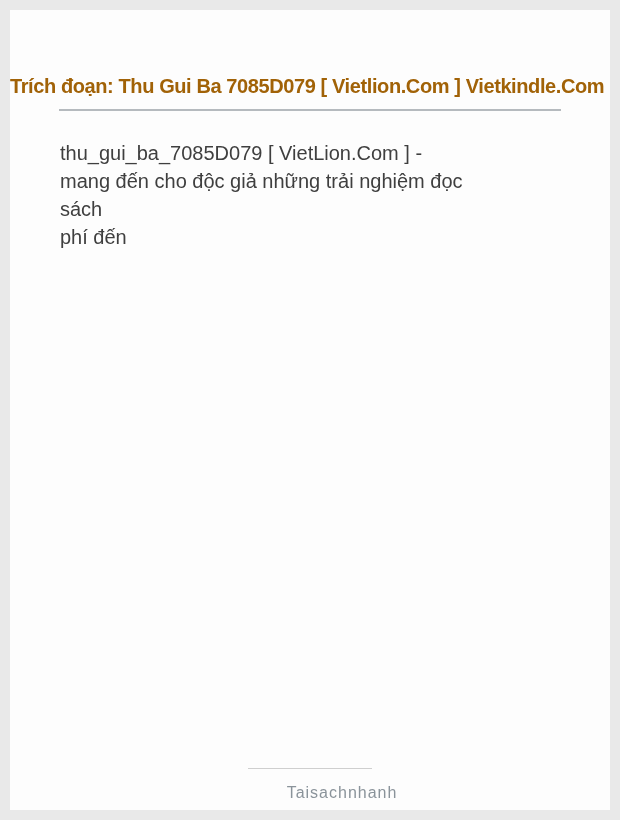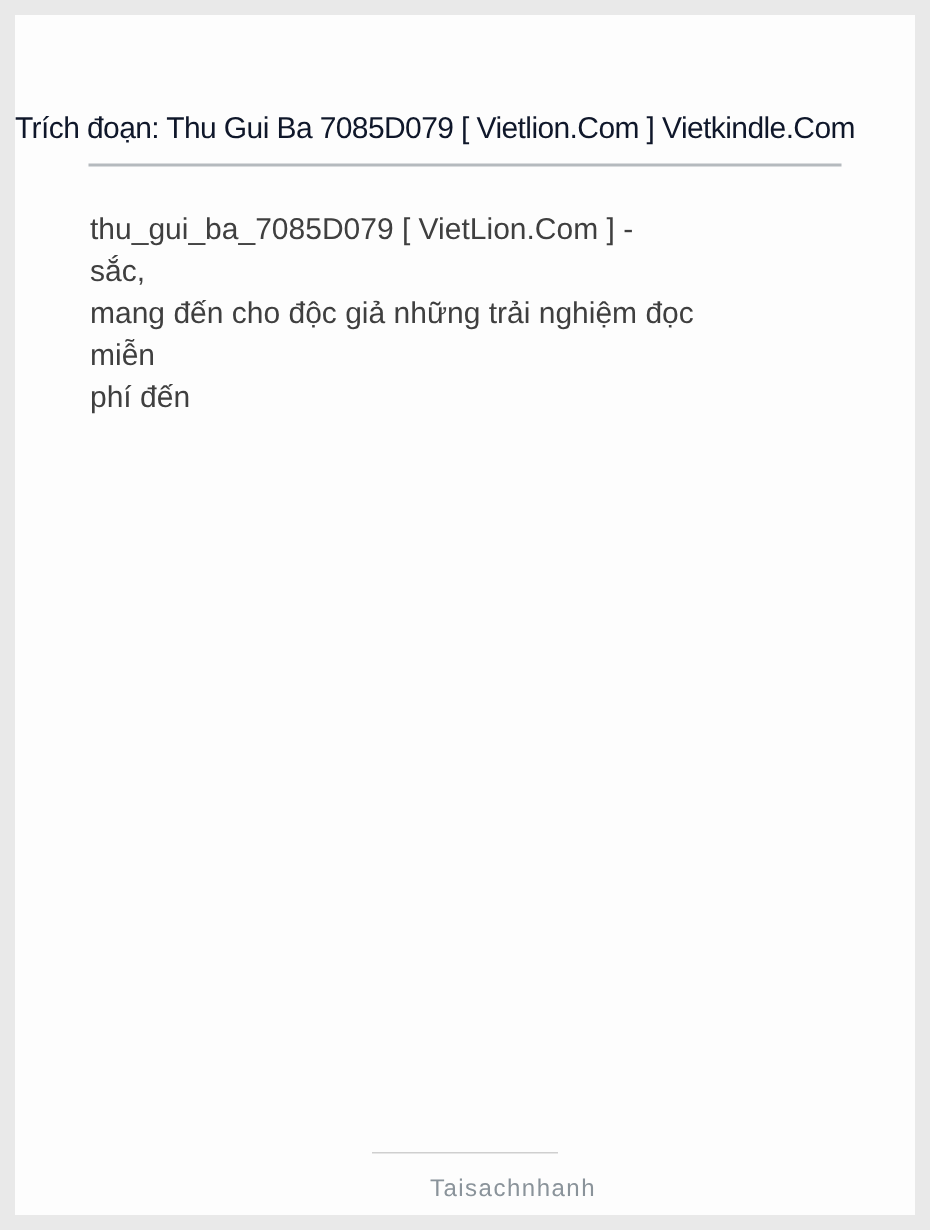--- a/index.html
+++ b/index.html
@@ -20,26 +20,26 @@
     width: 600px;
     height: 800px;
     background: #fdfdfd;
   }
   .page-title {
     position: absolute;
     top: 62px;
     left: 0;
     width: 600px;
     font-size: 20px;
-    font-weight: 400;
+    font-weight: 700;
     line-height: 28px;
     letter-spacing: -0.4px;
     white-space: nowrap;
     overflow: hidden;
-    color: #0f172a;
+    color: #a16207;
   }
   .title-divider {
     position: absolute;
     top: 99px;
     left: 50%;
     transform: translateX(-50%);
     width: 502px;
     height: 0;
     border: none;
     border-top: 2px solid #b5babe;
@@ -83,23 +83,22 @@
 <body>
 
 <div class="card">
 
   <h1 class="page-title">Trích đoạn: Thu Gui Ba 7085D079 [ Vietlion.Com ] Vietkindle.Com</h1>
 
   <hr class="title-divider">
 
   <div class="excerpt">
     <div class="line">thu_gui_ba_7085D079 [ VietLion.Com ] -</div>
-    <div class="line">sắc,</div>
     <div class="line">mang đến cho độc giả những trải nghiệm đọc</div>
-    <div class="line">miễn</div>
+    <div class="line">sách</div>
     <div class="line">phí đến</div>
   </div>
 
   <hr class="footer-divider">
 
   <div class="footer-brand">Taisachnhanh</div>
 
 </div>
 
 </body></html>

